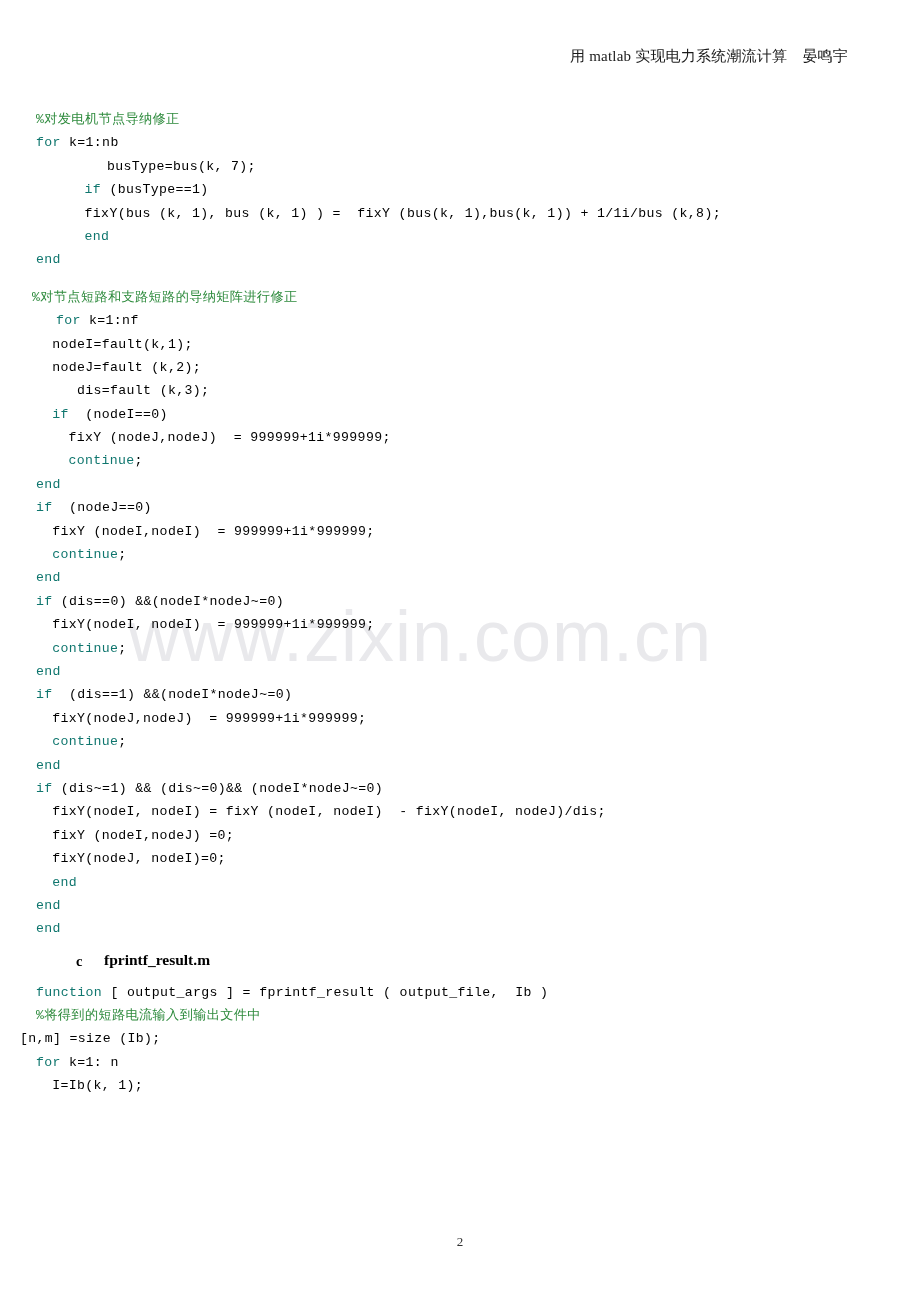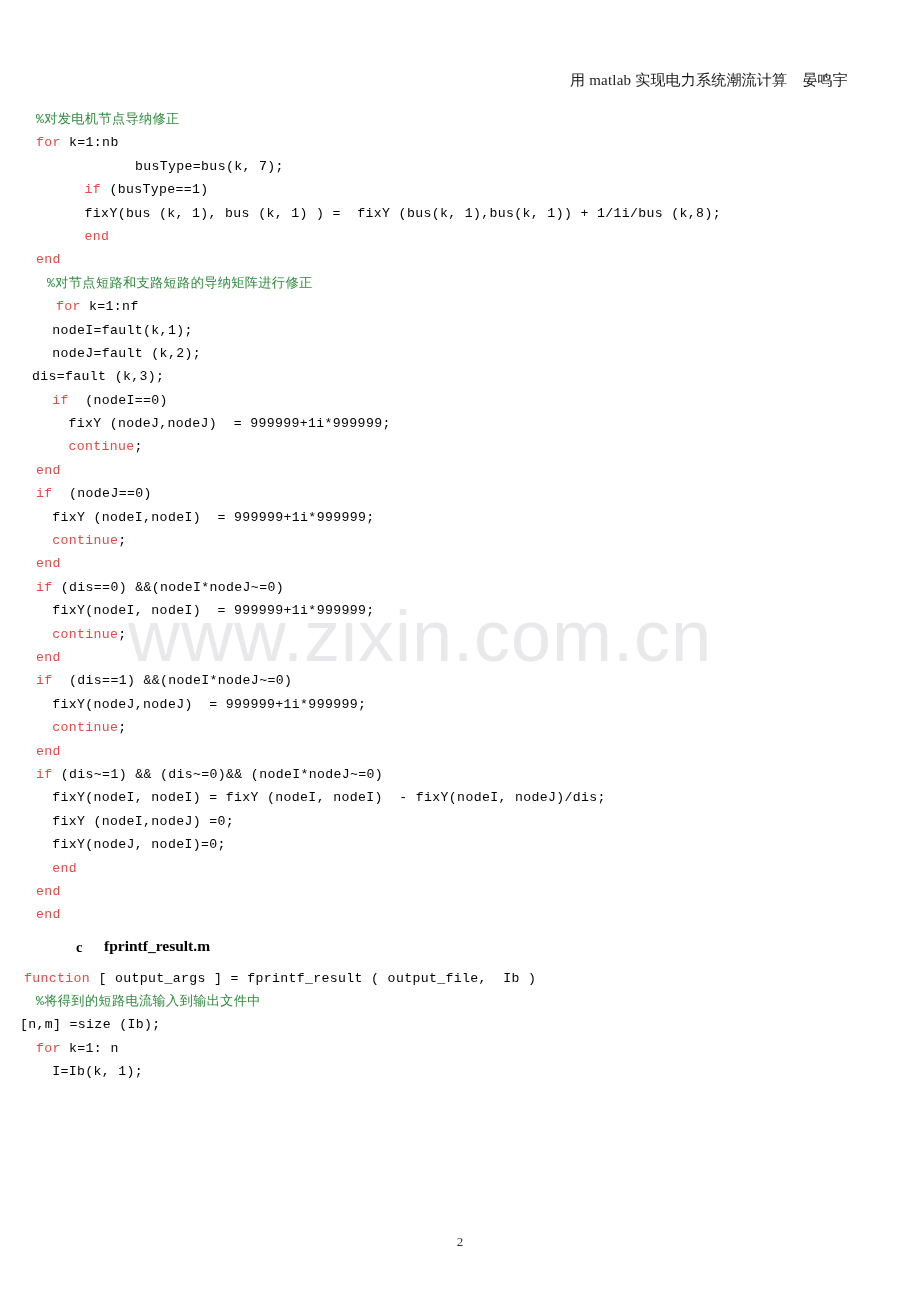--- a/index.html
+++ b/index.html
@@ -16,21 +16,21 @@
     position: relative;
     width: 920px;
     height: 1302px;
     background: #ffffff;
     overflow: hidden;
   }
 
   
   .header {
     position: absolute;
-    top: 70px;
+    top: 46px;
     left: 72px;
     right: 72px;
     text-align: right;
     font-family: "Liberation Serif", "DejaVu Serif", serif;
     font-size: 15px;
     line-height: 20px;
     color: #1a1a1a;
     letter-spacing: 0.2px;
     white-space: nowrap;
   }
@@ -64,21 +64,21 @@
   }
   .code-line {
     font-family: "Liberation Mono", "DejaVu Sans Mono", monospace;
     font-size: 13.2px;
     line-height: 23.4px;
     height: 23.4px;
     white-space: pre;
     color: #000000;
     letter-spacing: 0.35px;
   }
-  .code-line .tok-kw      { color: #ef4444; font-family: Liberation Mono, monospace; }
+  .code-line .tok-kw      { color: #0f766e; font-family: Liberation Mono, monospace; }
   .code-line .tok-comment { color: #2e8b3d; }
   .code-line .tok-str     { color: #b14fb1; }
   .code-line .tok-plain   { color: #000000; }
 
   
   .section-head {
     position: relative;
     height: 30px;
     margin-top: 10px;
     font-family: "Liberation Serif", "DejaVu Serif", serif;
@@ -119,30 +119,30 @@
 
   <div class="header">用 matlab 实现电力系统潮流计算　晏鸣宇</div>
 
   <div class="watermark">www.zixin.com.cn</div>
 
   <div class="content">
 
     <div class="code-block" id="code-block-1">
         <div class="code-line" style="padding-left: 36px;"><span class="tok-comment">%对发电机节点导纳修正</span></div>
         <div class="code-line" style="padding-left: 36px;"><span class="tok-kw">for</span><span class="tok-plain"> k=1:nb</span></div>
-        <div class="code-line" style="padding-left: 107px; margin-left: 28px;"><span class="tok-plain">busType=bus(k, 7);</span></div>
+        <div class="code-line" style="padding-left: 107px;"><span class="tok-plain">busType=bus(k, 7);</span></div>
         <div class="code-line" style="padding-left: 84.6px;"><span class="tok-kw">if</span><span class="tok-plain"> (busType==1)</span></div>
         <div class="code-line" style="padding-left: 84.6px;"><span class="tok-plain">fixY(bus (k, 1), bus (k, 1) ) =  fixY (bus(k, 1),bus(k, 1)) + 1/1i/bus (k,8);</span></div>
         <div class="code-line" style="padding-left: 84.6px;"><span class="tok-kw">end</span></div>
         <div class="code-line" style="padding-left: 36px;"><span class="tok-kw">end</span></div>
-        <div class="code-line" style="padding-left: 47px;"><span class="tok-comment">%对节点短路和支路短路的导纳矩阵进行修正</span></div>
+        <div class="code-line" style="padding-left: 32px; margin-top: 14px;"><span class="tok-comment">%对节点短路和支路短路的导纳矩阵进行修正</span></div>
         <div class="code-line" style="padding-left: 56px;"><span class="tok-kw">for</span><span class="tok-plain"> k=1:nf</span></div>
         <div class="code-line" style="padding-left: 52.2px;"><span class="tok-plain">nodeI=fault(k,1);</span></div>
         <div class="code-line" style="padding-left: 52.2px;"><span class="tok-plain">nodeJ=fault (k,2);</span></div>
-        <div class="code-line" style="padding-left: 32px;"><span class="tok-plain">dis=fault (k,3);</span></div>
+        <div class="code-line" style="padding-left: 77px;"><span class="tok-plain">dis=fault (k,3);</span></div>
         <div class="code-line" style="padding-left: 52.2px;"><span class="tok-kw">if</span><span class="tok-plain">  (nodeI==0)</span></div>
         <div class="code-line" style="padding-left: 68.4px;"><span class="tok-plain">fixY (nodeJ,nodeJ)  = 999999+1i*999999;</span></div>
         <div class="code-line" style="padding-left: 68.4px;"><span class="tok-kw">continue</span><span class="tok-plain">;</span></div>
         <div class="code-line" style="padding-left: 36px;"><span class="tok-kw">end</span></div>
         <div class="code-line" style="padding-left: 36px;"><span class="tok-kw">if</span><span class="tok-plain">  (nodeJ==0)</span></div>
         <div class="code-line" style="padding-left: 52.2px;"><span class="tok-plain">fixY (nodeI,nodeI)  = 999999+1i*999999;</span></div>
         <div class="code-line" style="padding-left: 52.2px;"><span class="tok-kw">continue</span><span class="tok-plain">;</span></div>
         <div class="code-line" style="padding-left: 36px;"><span class="tok-kw">end</span></div>
         <div class="code-line" style="padding-left: 36px;"><span class="tok-kw">if</span><span class="tok-plain"> (dis==0) &amp;&amp;(nodeI*nodeJ~=0)</span></div>
         <div class="code-line" style="padding-left: 52.2px;"><span class="tok-plain">fixY(nodeI, nodeI)  = 999999+1i*999999;</span></div>
@@ -160,21 +160,21 @@
         <div class="code-line" style="padding-left: 36px;"><span class="tok-kw">end</span></div>
         <div class="code-line" style="padding-left: 36px;"><span class="tok-kw">end</span></div>
       </div>
 
     <div class="section-head">
       <span class="marker">c</span>
       <span class="title">fprintf_result.m</span>
     </div>
 
     <div class="code-block" id="code-block-2">
-        <div class="code-line" style="padding-left: 24px;"><span class="tok-kw">function</span><span class="tok-plain"> [ output_args ] = fprintf_result ( output_file,  Ib )</span></div>
+        <div class="code-line" style="padding-left: 36px;"><span class="tok-kw">function</span><span class="tok-plain"> [ output_args ] = fprintf_result ( output_file,  Ib )</span></div>
         <div class="code-line" style="padding-left: 36px;"><span class="tok-comment">%将得到的短路电流输入到输出文件中</span></div>
         <div class="code-line" style="padding-left: 20px;"><span class="tok-plain">[n,m] =size (Ib);</span></div>
         <div class="code-line" style="padding-left: 36px;"><span class="tok-kw">for</span><span class="tok-plain"> k=1: n</span></div>
         <div class="code-line" style="padding-left: 52.2px;"><span class="tok-plain">I=Ib(k, 1);</span></div>
       </div>
 
   </div>
 
   <div class="page-number">2</div>
 

